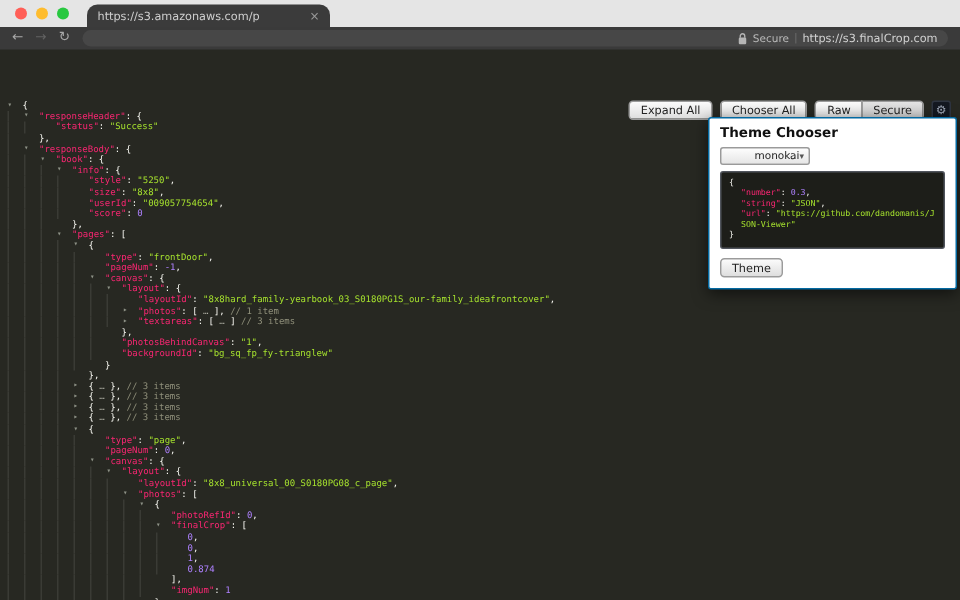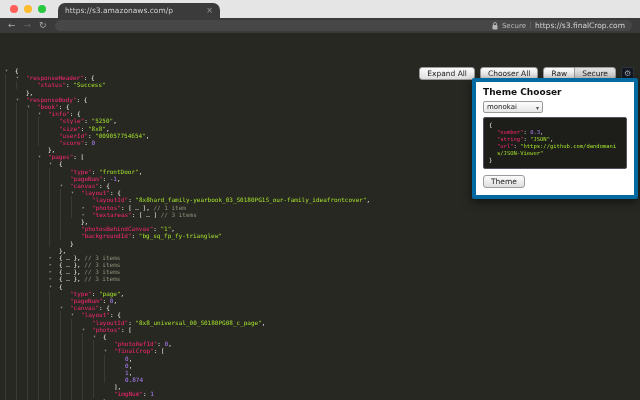--- a/index.html
+++ b/index.html
@@ -46,25 +46,25 @@
          border-radius:3px; font-size:7.5px; color:#222; padding:0 7px; line-height:11px;
          font-family:"DejaVu Sans",sans-serif; }
   .btn + .btn { margin-left:5px; }
   .btn.seg-l { border-radius:3px 0 0 3px;text-align:right; }
   .btn.seg-r { border-radius:0 3px 3px 0; margin-left:-1px; background:linear-gradient(#e3e3e3,#c9c9c9); }
   .iconbtn { width:13px; height:13px; margin-left:5px; background:#141821; border:1px solid #2e3440;
              border-radius:2px; color:#9aa2b1; font-size:8px; line-height:11px; text-align:center; }
 
   
   .popup { position:absolute; top:14px; right:2px; width:166px; background:#ffffff;
-           border:4px solid #0369a1; border-radius:2px; box-shadow:0 3px 10px rgba(0,0,0,.55);
+           border:1px solid #0369a1; border-radius:2px; box-shadow:0 3px 10px rgba(0,0,0,.55);
            padding:5px 7px 7px; }
   .popup-title { font-size:9px; color:#111; font-weight:bold; margin-bottom:4px; }
   .select { width:60px; height:12px; background:linear-gradient(#fdfdfd,#e6e6e6); border:1px solid #9a9a9a;
-            border-radius:2px; display:flex; align-items:center; justify-content:space-between;
+            border-radius:2px; display:flex; align-items:center; justify-content:flex-end;
             padding:0 3px; font-size:7px; color:#222; }
   .select .car { font-size:6px; color:#555; }
   .preview { margin-top:4px; background:#1d1e19; border:1px solid #50545c; border-radius:2px;
              padding:4px 5px; font-family:"DejaVu Sans Mono",monospace; font-size:5.5px;
              line-height:7px; min-height:46px; }
   .pline { white-space:normal; word-break:break-all; }
   .pline.ind { padding-left:8px; }
   .savebtn { margin-top:5px; }
 </style>
 </head>

